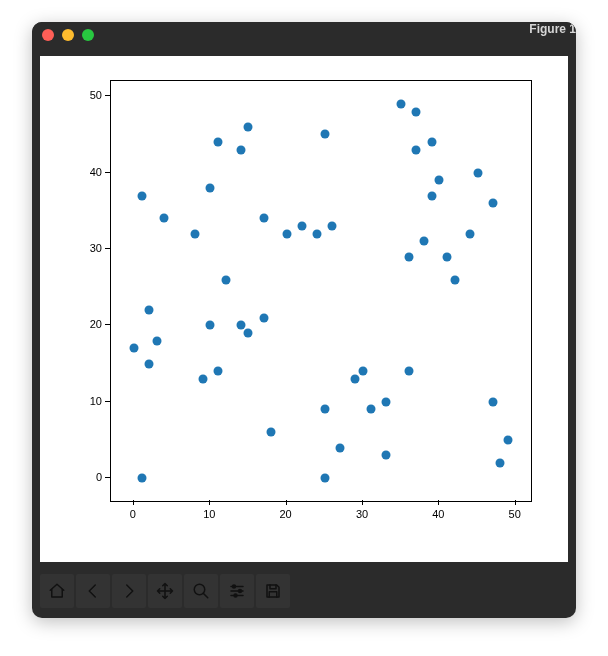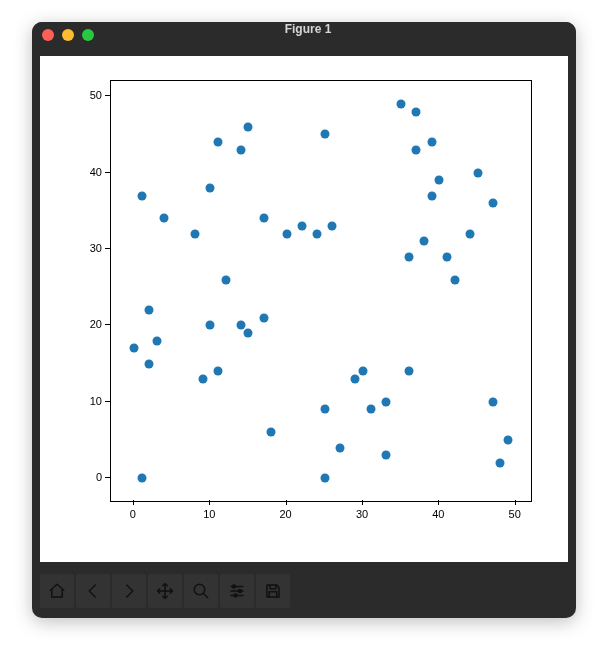--- a/index.html
+++ b/index.html
@@ -7,21 +7,21 @@
   .win{position:absolute;left:32px;top:22px;width:544px;height:596px;
        background:#2b2b2b;border-radius:10px;overflow:hidden;
        box-shadow:0 4px 18px rgba(0,0,0,0.25);}
   .titlebar{height:28px;background:#2b2b2b;position:relative;}
   .traffic{position:absolute;left:10px;top:7px;display:flex;gap:8px;}
   .tl{width:12px;height:12px;border-radius:50%;}
   .tl.red{background:#ff5f57;}
   .tl.yel{background:#febc2e;}
   .tl.grn{background:#28c840;}
   .title{position:absolute;left:8px;right:0;top:0;line-height:28px;
-         text-align:center;color:#d6d6d6;
+         text-align:right;color:#d6d6d6;
          font:600 12px -apple-system,Helvetica,Arial,sans-serif;}
   .canvas{position:absolute;left:8px;top:34px;width:528px;height:506px;
           background:#fff;}
   .plot{position:absolute;border:1px solid #000;}
   .pt{position:absolute;width:9px;height:9px;border-radius:50%;
       background:#1f77b4;transform:translate(-50%,-50%);}
   .tick{position:absolute;font:11px Helvetica,Arial,sans-serif;color:#000;}
   .xt{transform:translate(-50%,0);}
   .yt{transform:translate(-100%,-50%);text-align:right;}
   .tmark{position:absolute;background:#000;}

